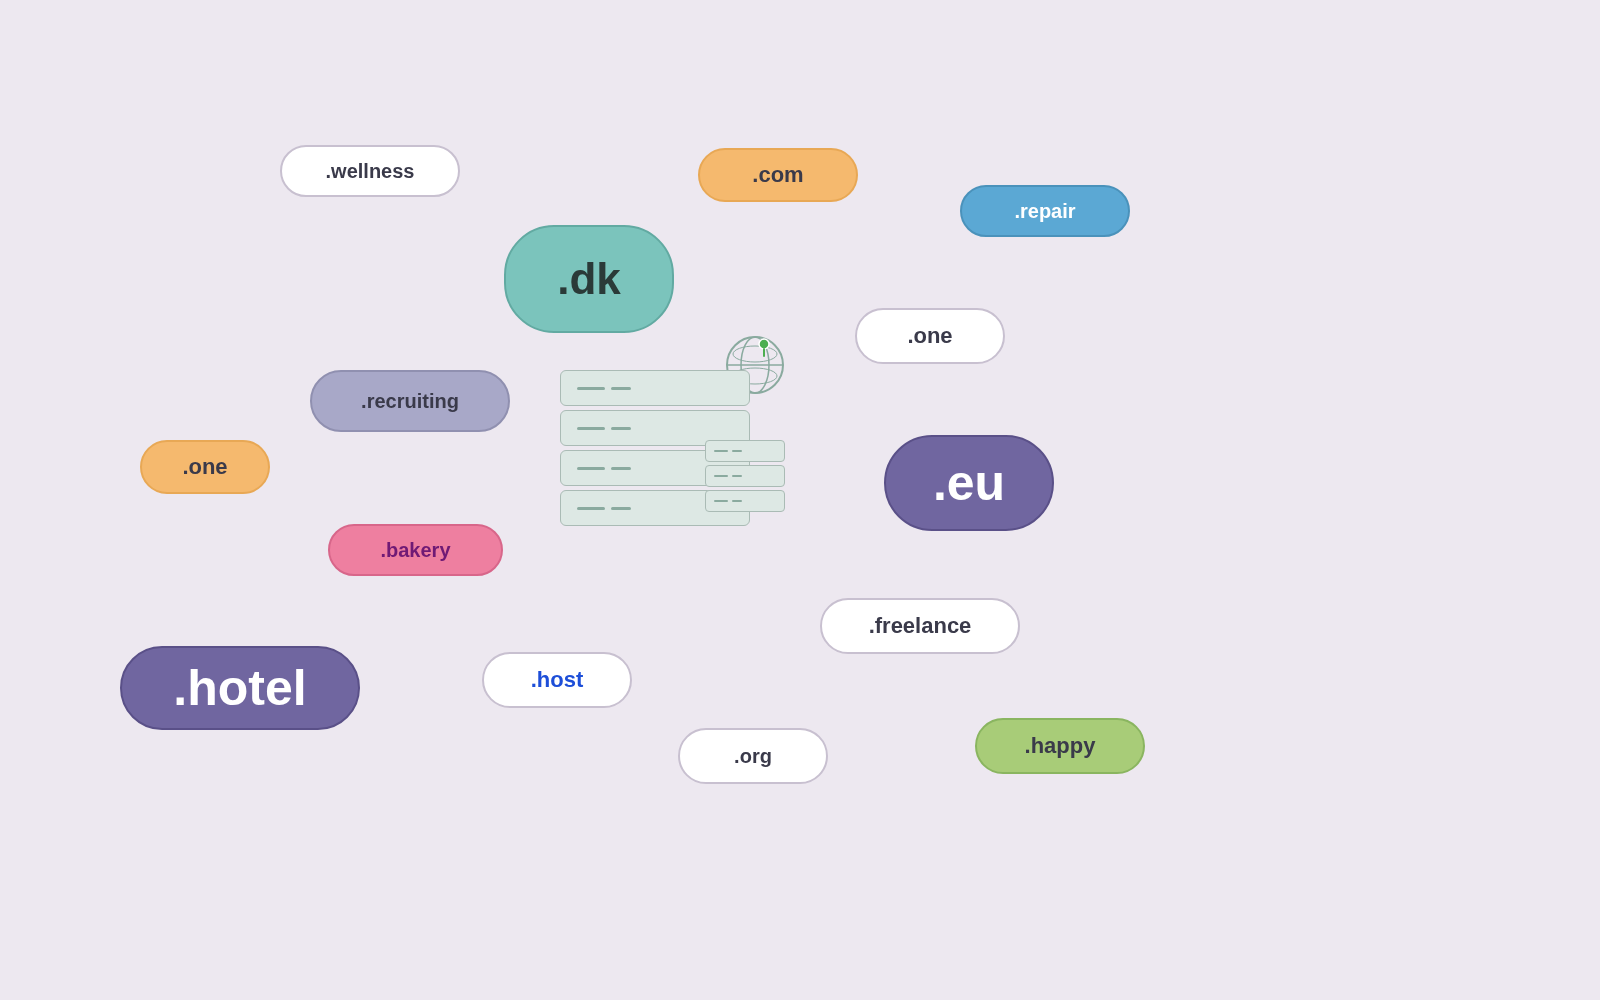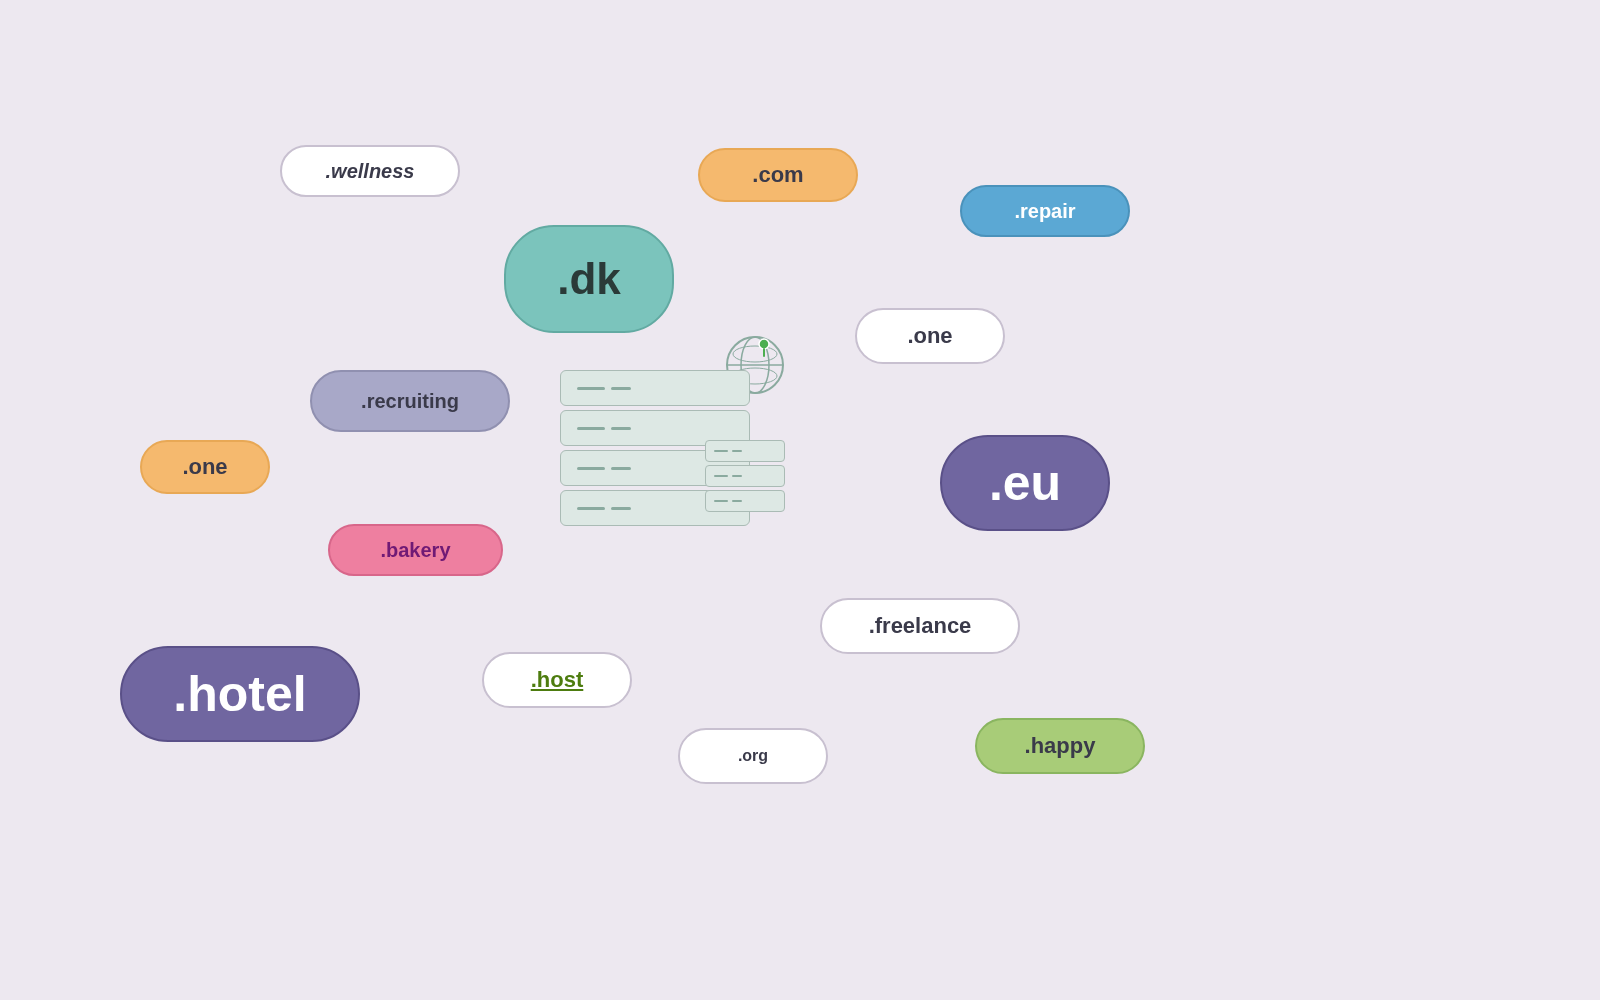--- a/index.html
+++ b/index.html
@@ -116,33 +116,33 @@
       right: 10px;
       top: 0;
       width: 70px;
       height: 70px;
     }
   </style>
 </head>
 <body>
 
 <div id="badges-container">
-    <div class="badge" style="left: 280px; top: 145px; background-color: rgb(255, 255, 255); color: rgb(58, 58, 74); border-color: rgb(200, 192, 208); font-size: 20px; padding: 12px 28px; min-width: 180px; height: 52px; font-style: italic;">.wellness</div>
+    <div class="badge" style="left: 280px; top: 145px; background-color: rgb(255, 255, 255); color: rgb(58, 58, 74); border-color: rgb(200, 192, 208); font-size: 20px; padding: 12px 28px; min-width: 180px; height: 52px;">.wellness</div>
     <div class="badge" style="left: 698px; top: 148px; background-color: rgb(245, 185, 110); color: rgb(58, 58, 74); border-color: rgb(232, 168, 85); font-size: 22px; padding: 12px 32px; min-width: 160px; height: 54px;">.com</div>
     <div class="badge" style="left: 960px; top: 185px; background-color: rgb(91, 168, 212); color: rgb(255, 255, 255); border-color: rgb(74, 146, 187); font-size: 20px; padding: 12px 28px; min-width: 170px; height: 52px;">.repair</div>
     <div class="badge" style="left: 504px; top: 225px; background-color: rgb(123, 196, 188); color: rgb(42, 58, 56); border-color: rgb(98, 170, 162); font-size: 44px; padding: 14px 40px; min-width: 170px; height: 108px;">.dk</div>
     <div class="badge" style="left: 855px; top: 308px; background-color: rgb(255, 255, 255); color: rgb(58, 58, 74); border-color: rgb(200, 192, 208); font-size: 22px; padding: 12px 32px; min-width: 150px; height: 56px;">.one</div>
     <div class="badge" style="left: 310px; top: 370px; background-color: rgb(168, 168, 200); color: rgb(58, 58, 74); border-color: rgb(144, 144, 176); font-size: 20px; padding: 29px 28px; min-width: 200px; height: 52px;">.recruiting</div>
     <div class="badge" style="left: 140px; top: 440px; background-color: rgb(245, 185, 110); color: rgb(58, 58, 74); border-color: rgb(232, 168, 85); font-size: 22px; padding: 12px 28px; min-width: 130px; height: 54px;">.one</div>
-    <div class="badge" style="left: 940px; top: 435px; background-color: rgb(112, 102, 160); color: rgb(255, 255, 255); border-color: rgb(90, 80, 136); font-size: 50px; padding: 14px 44px; min-width: 170px; height: 96px;">.eu</div>
+    <div class="badge" style="left: 884px; top: 435px; background-color: rgb(112, 102, 160); color: rgb(255, 255, 255); border-color: rgb(90, 80, 136); font-size: 50px; padding: 14px 44px; min-width: 170px; height: 96px;">.eu</div>
     <div class="badge" style="left: 328px; top: 524px; background-color: rgb(238, 127, 160); color: #701a75; border-color: rgb(216, 102, 138); font-size: 20px; padding: 12px 28px; min-width: 175px; height: 52px;">.bakery</div>
     <div class="badge" style="left: 820px; top: 598px; background-color: rgb(255, 255, 255); color: rgb(58, 58, 74); border-color: rgb(200, 192, 208); font-size: 22px; padding: 12px 30px; min-width: 200px; height: 56px;">.freelance</div>
-    <div class="badge" style="left: 120px; top: 646px; background-color: rgb(112, 102, 160); color: rgb(255, 255, 255); border-color: rgb(90, 80, 136); font-size: 50px; padding: 14px 44px; min-width: 240px; height: 96px;">.hotel</div>
-    <div class="badge" style="left: 482px; top: 652px; background-color: rgb(255, 255, 255); color: #4d7c0f; border-color: rgb(200, 192, 208); font-size: 22px; padding: 12px 32px; min-width: 150px; height: 56px; text-decoration: underline;">.host</div>
-    <div class="badge" style="left: 678px; top: 728px; background-color: rgb(255, 255, 255); color: rgb(58, 58, 74); border-color: rgb(200, 192, 208); font-size: 16px; padding: 24px 32px; min-width: 150px; height: 56px;">.org</div>
+    <div class="badge" style="left: 120px; top: 646px; background-color: rgb(112, 102, 160); color: rgb(255, 255, 255); border-color: rgb(90, 80, 136); font-size: 50px; padding: 14px 44px; min-width: 240px; height: 84px;">.hotel</div>
+    <div class="badge" style="left: 482px; top: 652px; background-color: rgb(255, 255, 255); color: #1d4ed8; border-color: rgb(200, 192, 208); font-size: 22px; padding: 12px 32px; min-width: 150px; height: 56px;">.host</div>
+    <div class="badge" style="left: 678px; top: 728px; background-color: rgb(255, 255, 255); color: rgb(58, 58, 74); border-color: rgb(200, 192, 208); font-size: 20px; padding: 24px 32px; min-width: 150px; height: 56px;">.org</div>
     <div class="badge" style="left: 975px; top: 718px; background-color: rgb(168, 204, 120); color: rgb(58, 58, 74); border-color: rgb(138, 181, 96); font-size: 22px; padding: 12px 32px; min-width: 170px; height: 56px;">.happy</div>
   </div>
 
 <div class="server-container">
 
   <div class="globe">
     <svg width="70" height="70" viewBox="0 0 70 70">
 
       <circle cx="35" cy="35" r="28" fill="none" stroke="#8aaa9f" stroke-width="2"></circle>
 

